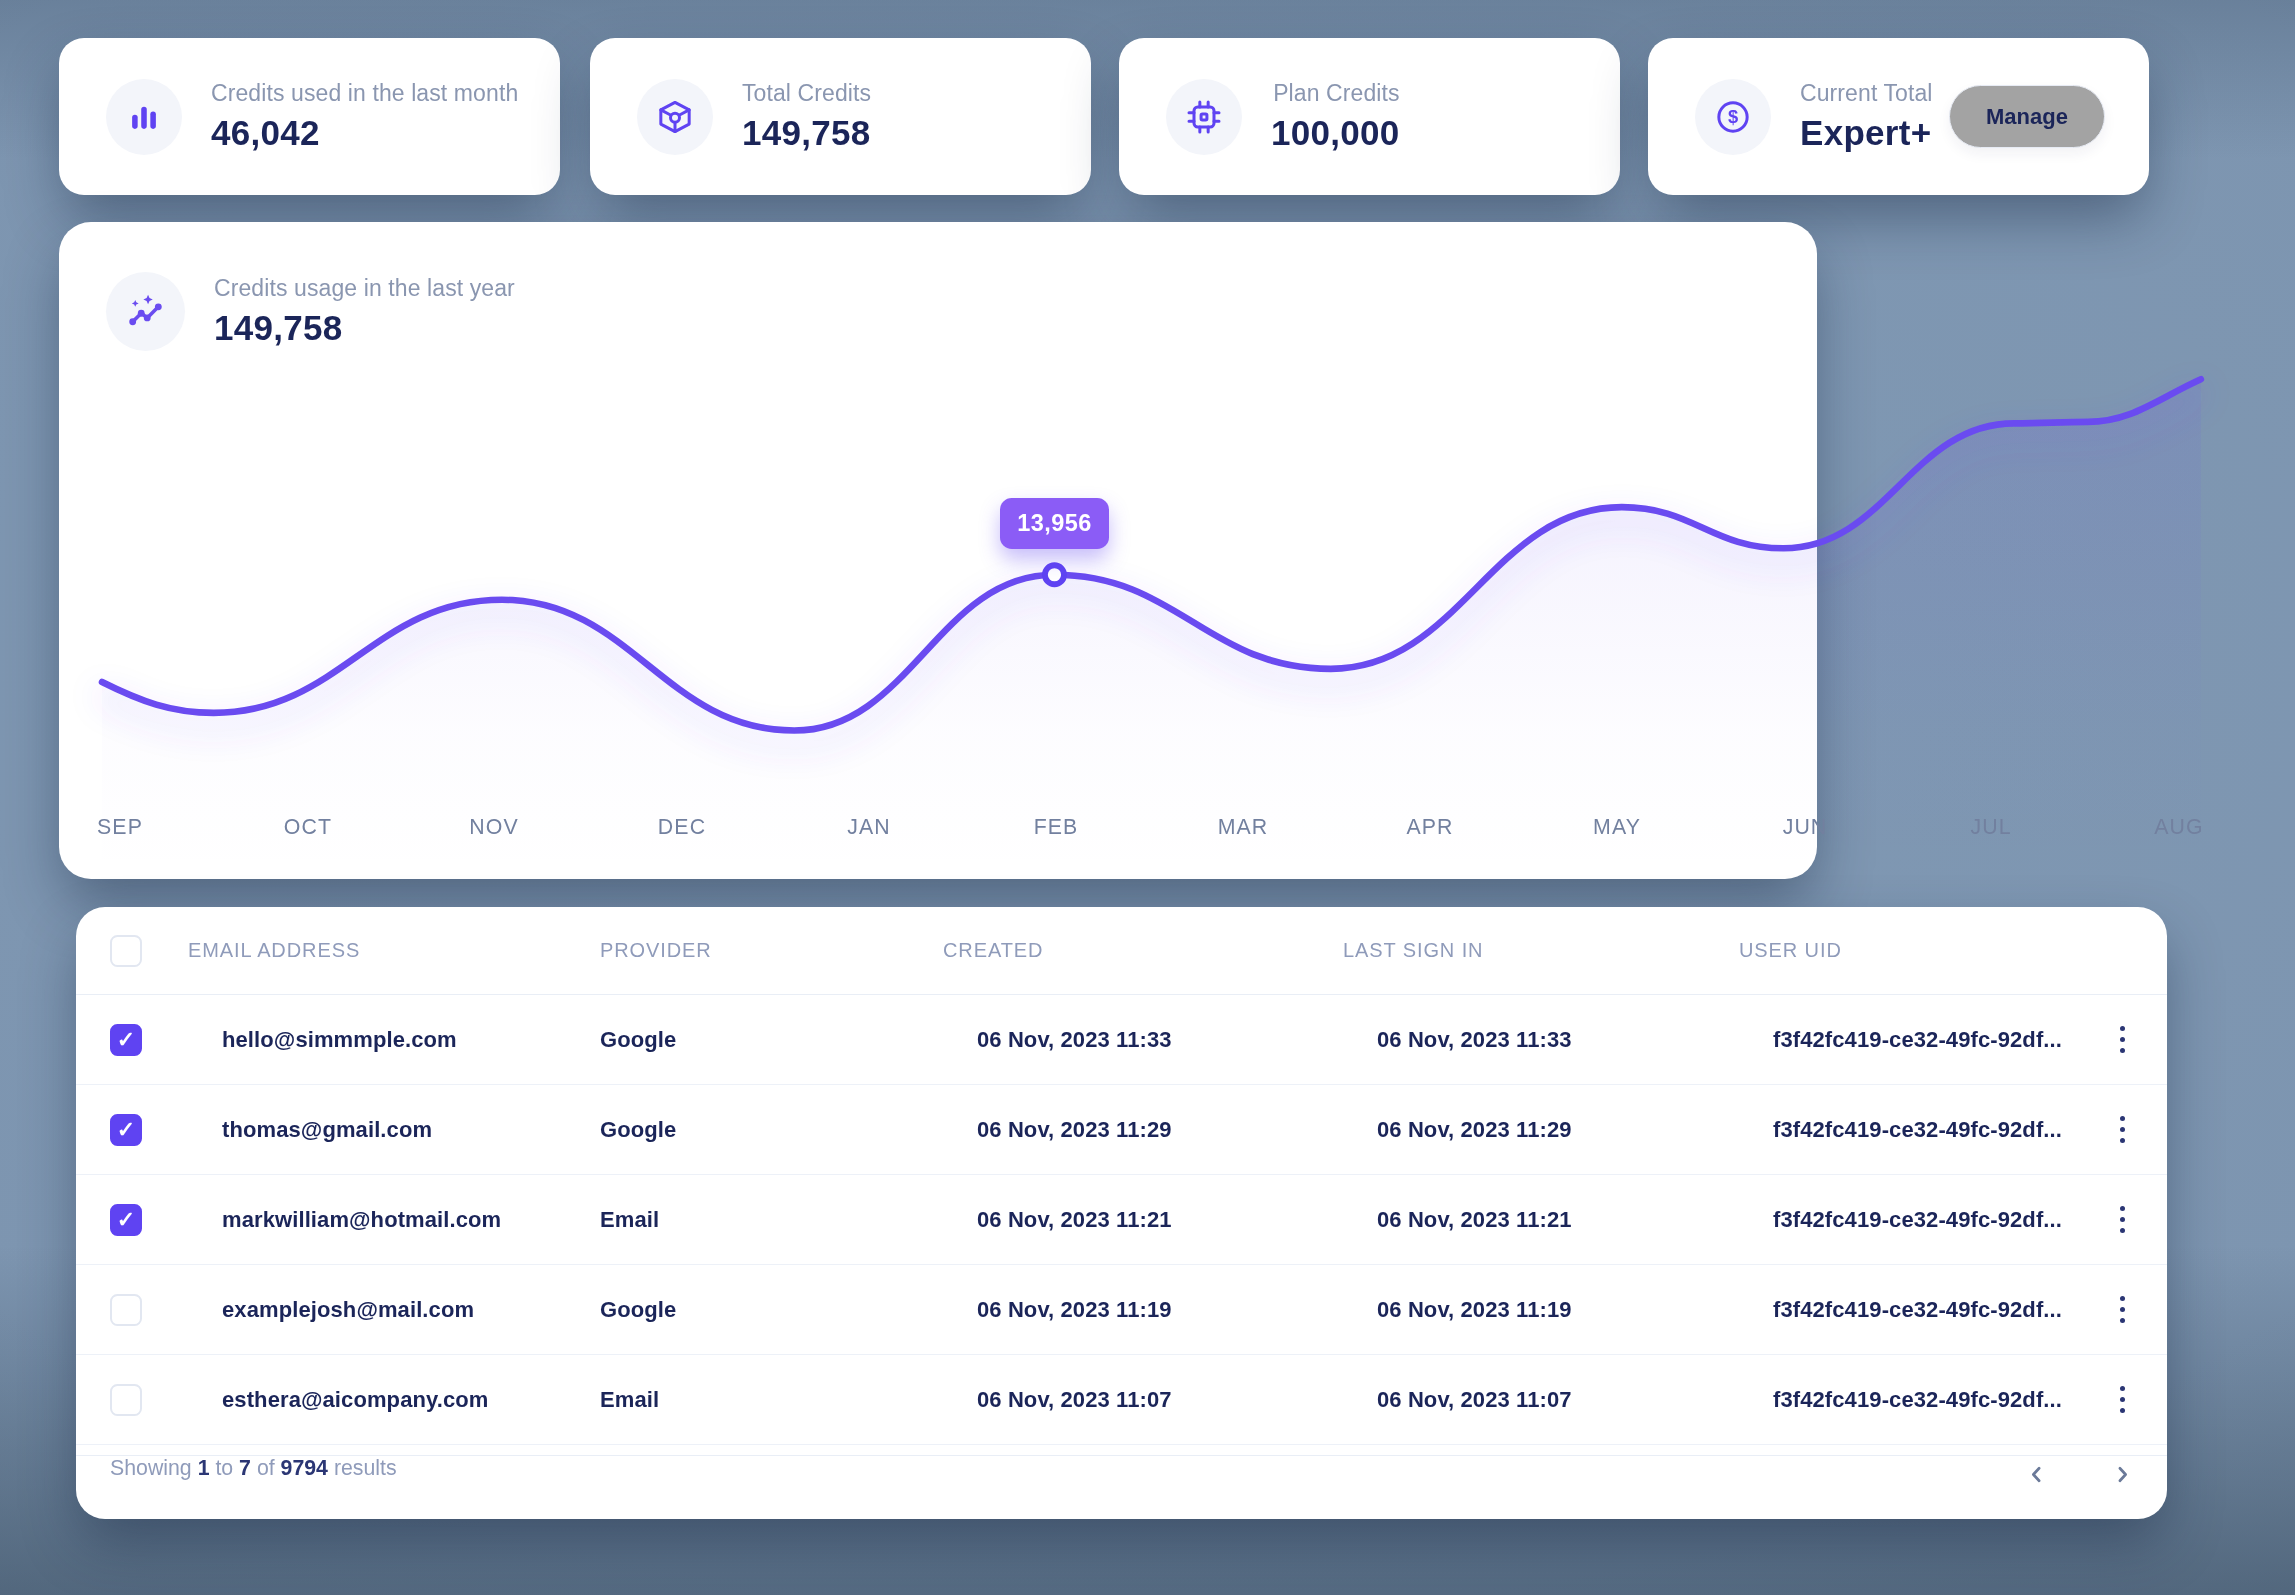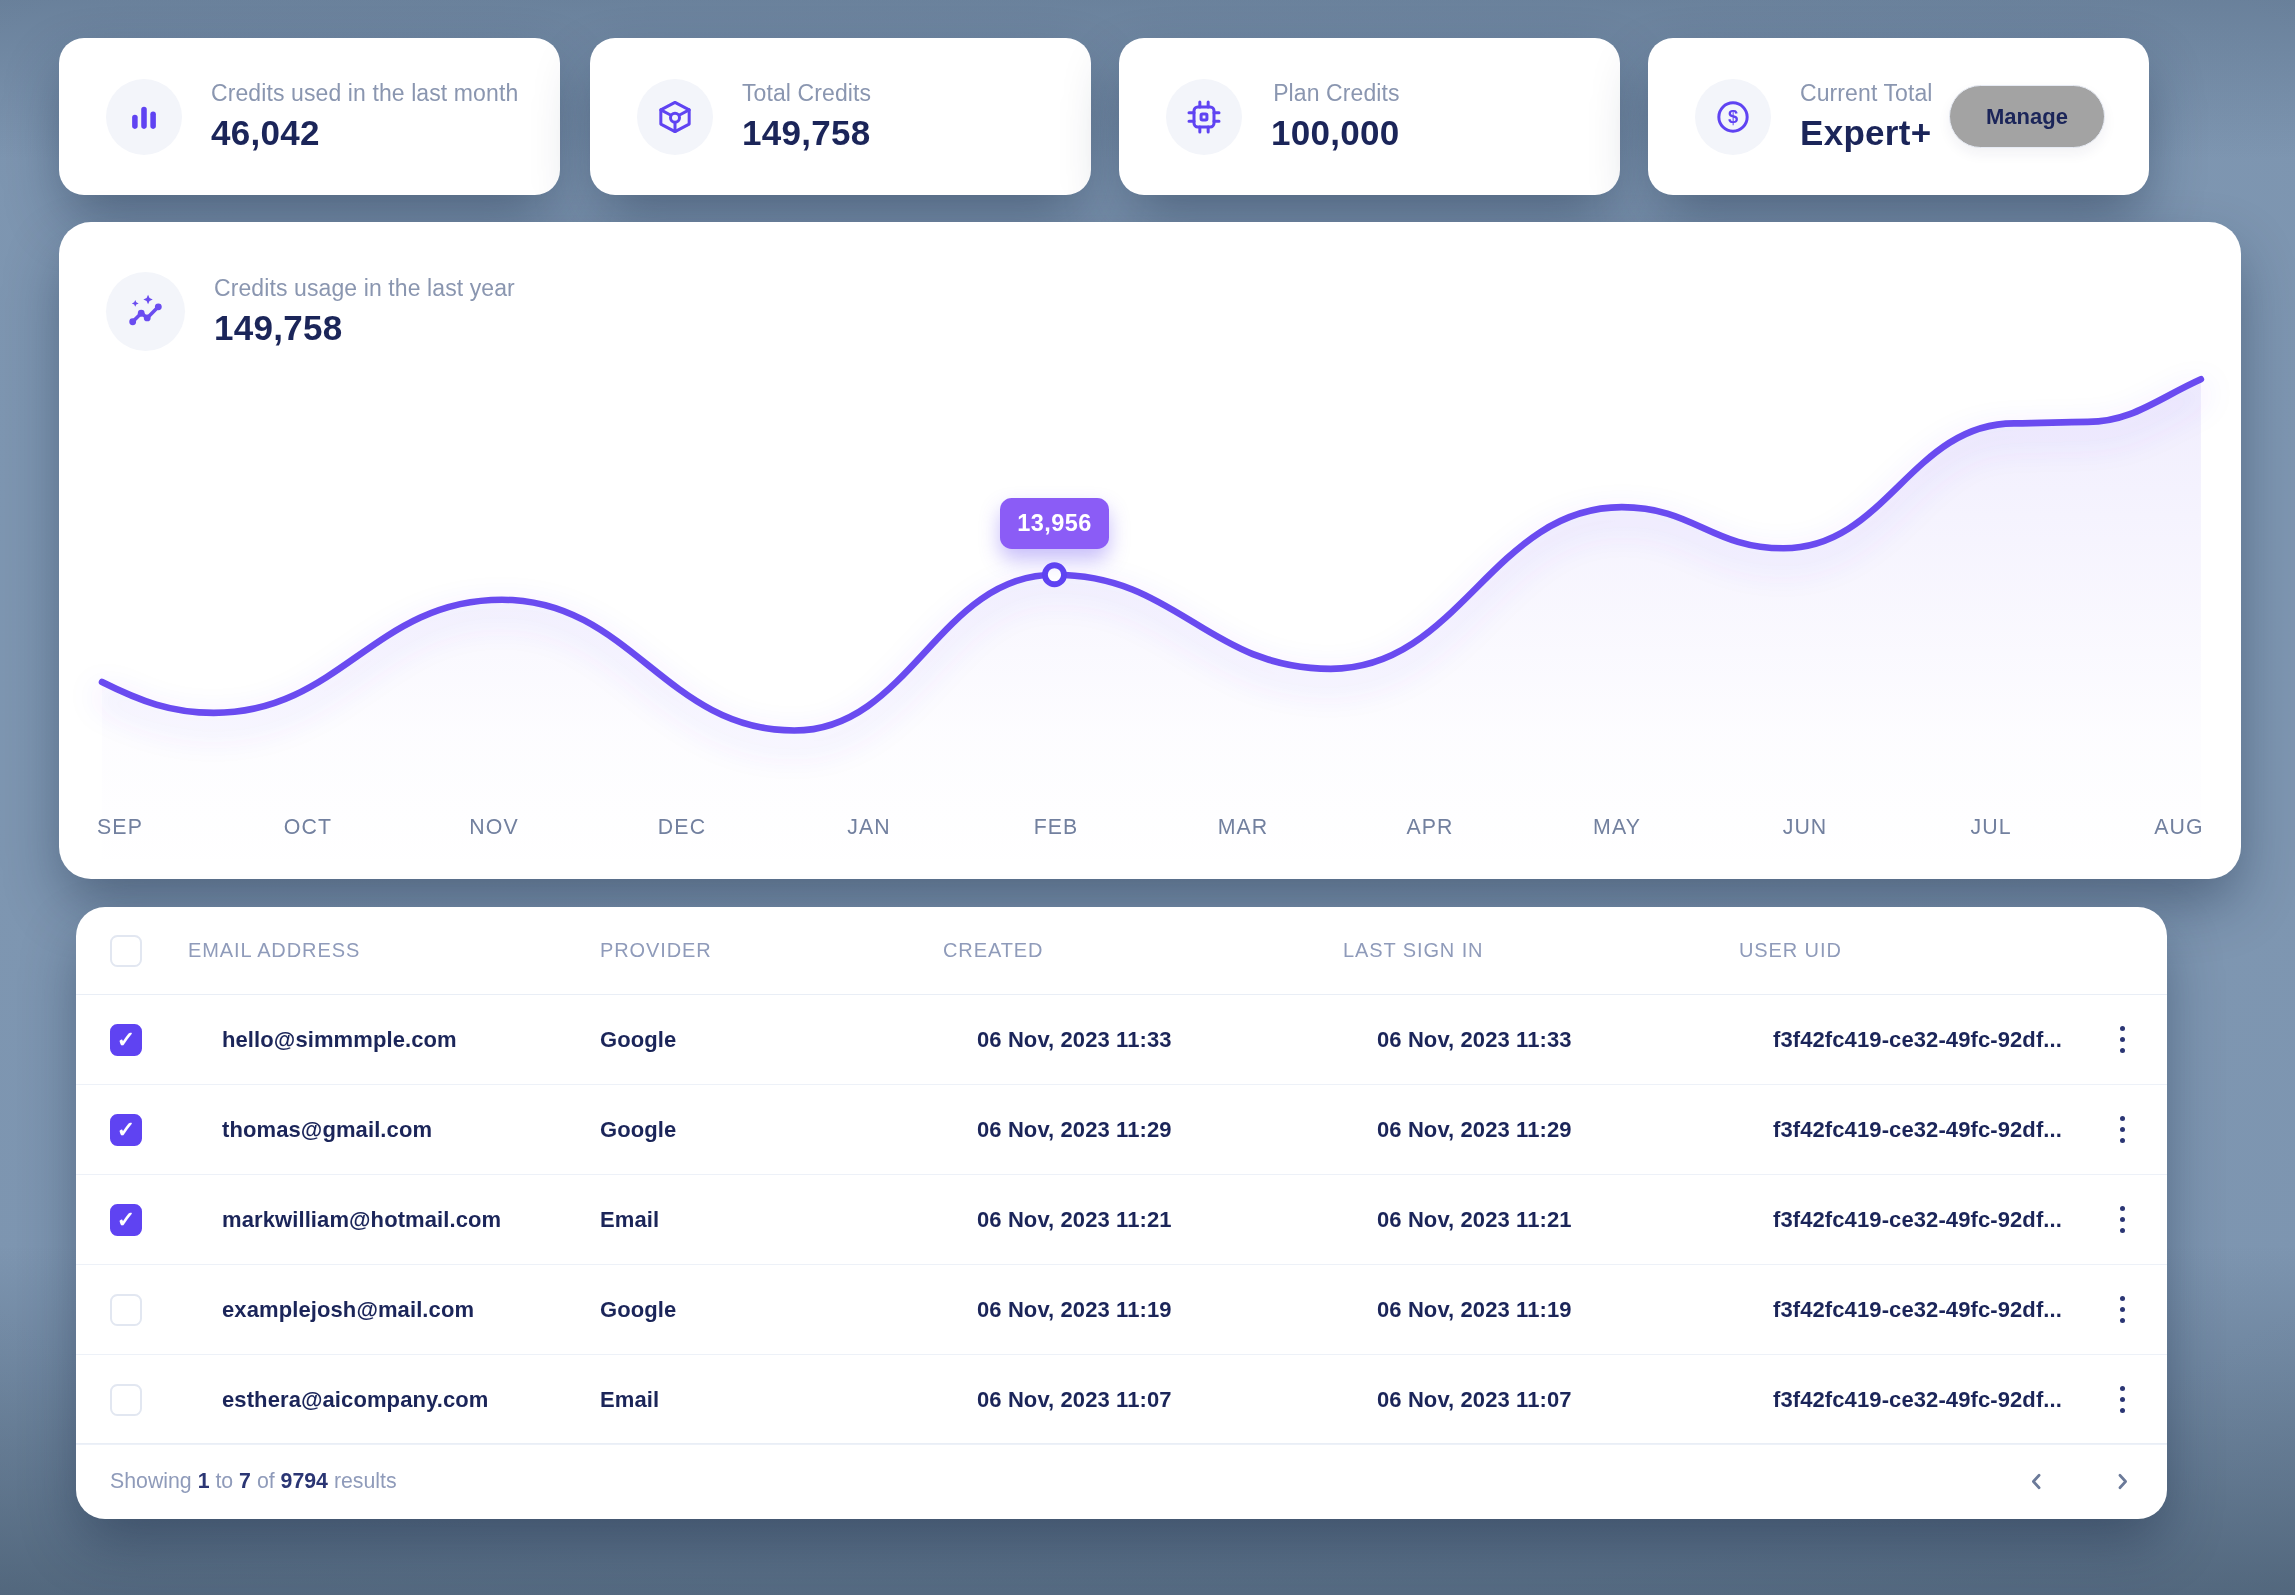--- a/index.html
+++ b/index.html
@@ -21,21 +21,21 @@
   .stat-text{margin-left:29px;display:flex;flex-direction:column;gap:5.9px;}
   .stat-label{font-size:23px;color:#8a96b0;letter-spacing:0.1px;text-align:right;}
   .stat-value{font-size:35px;font-weight:700;color:#1b2559;letter-spacing:0.3px;}
   .manage-btn{
     margin-left:auto;margin-right:44px;width:156px;height:63px;border-radius:32px;background:#a3a3a3;
     border:1.5px solid #e7ebf4;box-shadow:0 5.9px 13.2px rgba(27,37,89,.06);
     font-size:22px;font-weight:700;color:#1b2559;display:flex;align-items:center;justify-content:center;cursor:pointer;
     font-family:inherit;
   }
   
-  .chart-card{left:59px;top:222px;width:2182px;height:657px;border-radius:32px;}
+  .chart-card{left:59px;top:222px;width:1758px;height:657px;border-radius:32px;}
   .chart-header{position:absolute;left:47px;top:50px;display:flex;align-items:center;}
   .chart-plot{position:absolute;left:0;top:0;width:2182px;height:657px;}
   .tooltip{
     position:absolute;left:941px;top:276px;width:109px;height:51px;border-radius:11.8px;
     background:#8b5cf6;color:#ffffff;font-size:23.5px;font-weight:700;
     display:flex;align-items:center;justify-content:center;letter-spacing:0.4px;
     box-shadow:0 10.3px 20.6px rgba(95,67,242,.35);
   }
   .month{position:absolute;top:593px;transform:translateX(-50%);font-size:21.3px;color:#72809f;letter-spacing:1.1px;}
   
@@ -43,21 +43,21 @@
   .t-row{display:grid;grid-template-columns:78px 412px 343px 400px 396px 368px 1fr;align-items:center;padding:0 29px 0 34px;box-sizing:border-box;}
   .t-head{height:88px;border-bottom:1.5px solid #e9eef6;}
   .t-head .col{font-size:20px;color:#8f9bba;letter-spacing:0.9px;font-weight:400;}
   .t-body-row{height:90px;border-bottom:1.5px solid #edf1f8;}
   .cell{font-size:22px;font-weight:700;color:#1b2559;letter-spacing:0.1px;}
   .checkbox{width:32px;height:32px;border-radius:7.4px;background:#fff;border:2.2px solid #e2e7f1;box-sizing:border-box;cursor:pointer;display:flex;align-items:center;justify-content:center;}
   .checkbox.checked{background:#5f43f2;border-color:#5f43f2;}
   .checkbox.checked::after{content:"\2713";color:#fff;font-size:22px;font-weight:700;line-height:1;}
   .kebab{justify-self:center;display:flex;flex-direction:column;gap:5.9px;cursor:pointer;padding:7.4px;}
   .kebab i{width:5.1px;height:5.1px;border-radius:50%;background:#2b3674;display:block;}
-  .t-footer{position:absolute;left:0;right:0;bottom:0;height:76px;border-top:1.5px solid #e9eef6;display:flex;align-items:center;padding:0 26.5px 0 34px;box-sizing:border-box;}
+  .t-footer{position:absolute;left:0;right:0;bottom:0;height:64px;border-top:1.5px solid #e9eef6;display:flex;align-items:flex-start;padding:0 26.5px 0 34px;box-sizing:border-box;}
   .showing{font-size:21.3px;color:#8f9bba;}
   .showing b{color:#2b3674;font-weight:700;}
   .pager{margin-left:auto;display:flex;align-items:center;gap:49px;}
   .pager-btn{background:none;border:none;cursor:pointer;padding:5.9px;display:flex;}
   
   .nowrap{white-space:nowrap;margin-left:34px;}
 </style>
 </head>
 <body>
 

